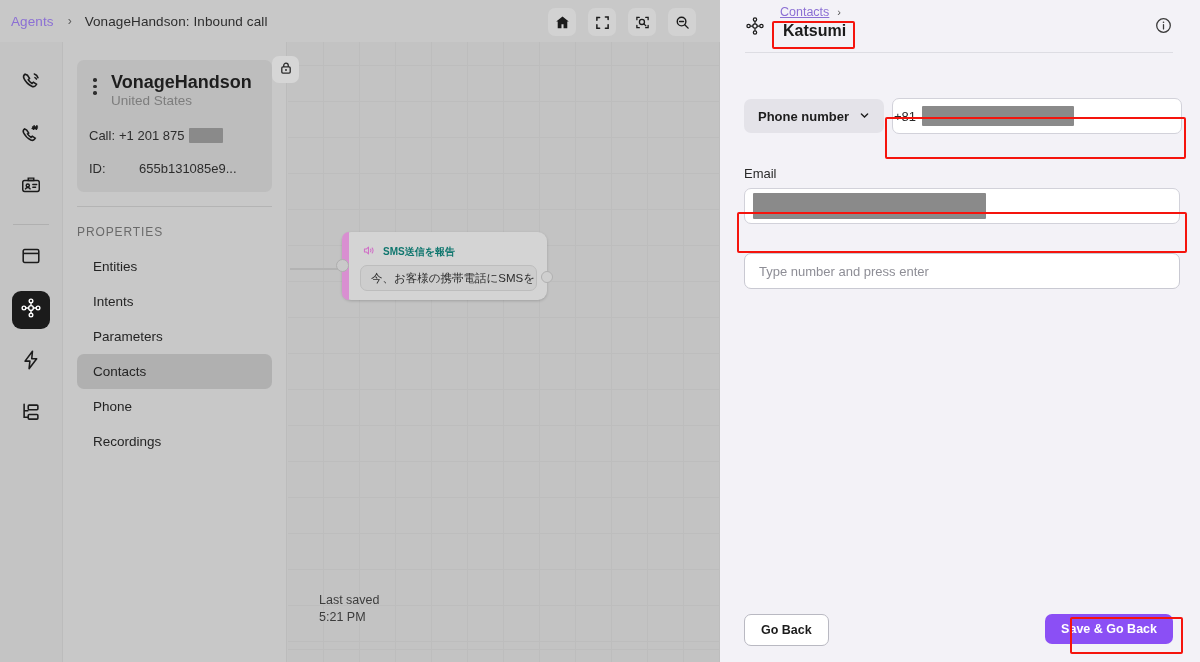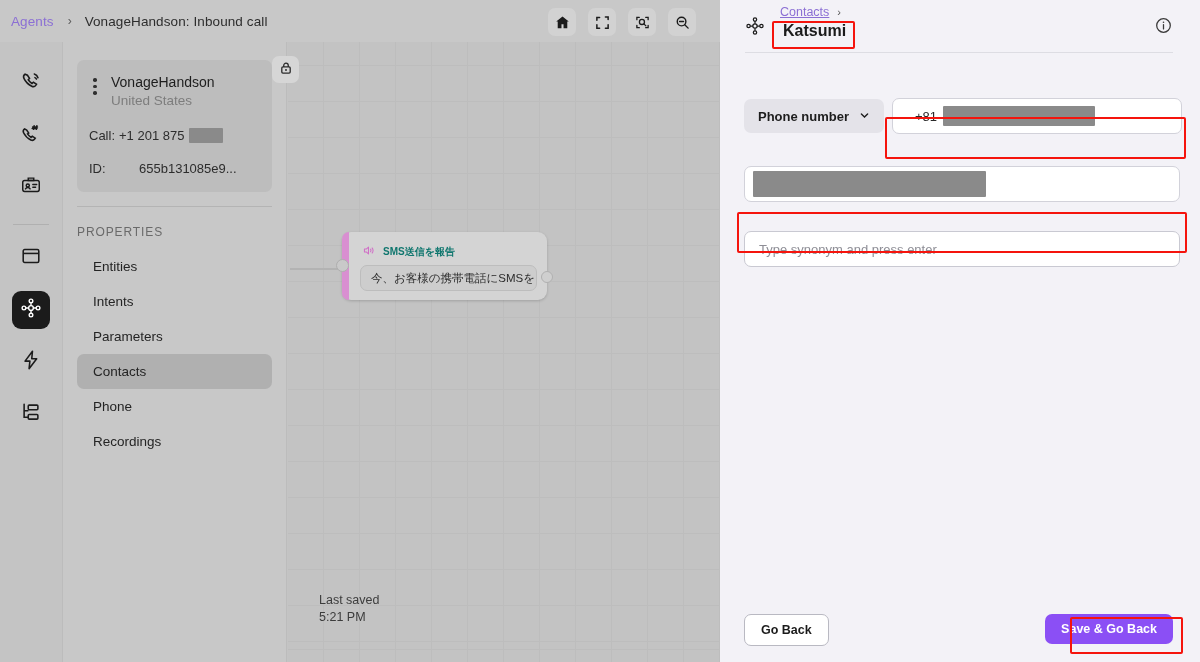--- a/index.html
+++ b/index.html
@@ -64,21 +64,21 @@
     margin: 18px 14px 0 14px; padding: 14px 12px 16px 12px;
     background: #bdbdbd; border-radius: 7px;
   }
   .agent-top { display: flex; align-items: flex-start; }
   .dots-icon {
     width: 12px; margin-right: 10px; padding-top: 4px;
     display: flex; flex-direction: column; align-items: center; gap: 3px;
     cursor: pointer;
   }
   .dots-icon i { width: 3.5px; height: 3.5px; border-radius: 50%; background: #2f2f2f; display:block; }
-  .agent-name { font-size: 14px; font-weight: normal; color: #1e1e1e; line-height: 17px; }
+  .agent-name { font-size: 18px; font-weight: bold; color: #1e1e1e; line-height: 17px; }
   .agent-country { font-size: 13.5px; color: #7d7d7d; line-height: 19px; }
   .agent-row { margin-top: 18px; display: flex; align-items: center; font-size: 13px; color: #2d2d2d; }
   .agent-row .lbl { color: #2d2d2d; }
   .redact {
     display: inline-block; background: #8a8a8a; border-radius: 1px;
     vertical-align: middle;
   }
   .agent-row .val { margin-left: 4px; }
   .agent-row.id .lbl { width: 46px; }
   .agent-row.id .val { color: #2d2d2d; }
@@ -183,21 +183,21 @@
   }
   .row-call { display: flex; align-items: center; margin-left: 24px; }
   .select-box {
     width: 140px; height: 34px; background: #e4e3e9; border-radius: 7px;
     display: flex; align-items: center; justify-content: center; gap: 10px;
     font-size: 13px; font-weight: bold; color: #1d1d1d; cursor: pointer;
   }
   .phone-input {
     width: 290px; height: 36px; margin-left: 8px;
     background: #fff; border: 1px solid #d2d2da; border-radius: 7px;
-    display: flex; align-items: center; padding-left: 22px; gap: 6px;
+    display: flex; align-items: center; padding-left: 1px; gap: 6px;
     font-size: 13px; color: #2a2a2a; cursor: text;
   }
   .email-input {
     width: 436px; height: 36px; margin-left: 24px;
     background: #fff; border: 1px solid #d2d2da; border-radius: 7px;
     display: flex; align-items: center; padding-left: 4px; cursor: text;
   }
   .syn-input {
     width: 436px; height: 36px; margin-left: 24px;
     background: #fff; border: 1px solid #c9c9d2; border-radius: 7px;
@@ -464,28 +464,31 @@
             </span>
           </div>
           <div class="phone-input">
             <span>+81</span>
             <span class="redact" style="width:152px;height:20px;"></span>
           </div>
         </div>
       </div>
 
       <div style="margin-top:32px;">
+        <div class="field-label">
+          <span>Email</span>
+        </div>
         <div class="email-input">
           <span class="redact" style="width:233px;height:26px;margin-left:4px;"></span>
         </div>
       </div>
 
       <div style="margin-top:29px;">
         <div class="syn-input">
-          <span>Type synonym and press enter</span>
+          <span>Type number and press enter</span>
         </div>
       </div>
     </div>
 
     <div class="drawer-footer">
       <div class="btn-goback">Go Back</div>
       <div class="btn-save">Save &amp; Go Back</div>
     </div>
   </div>
 

